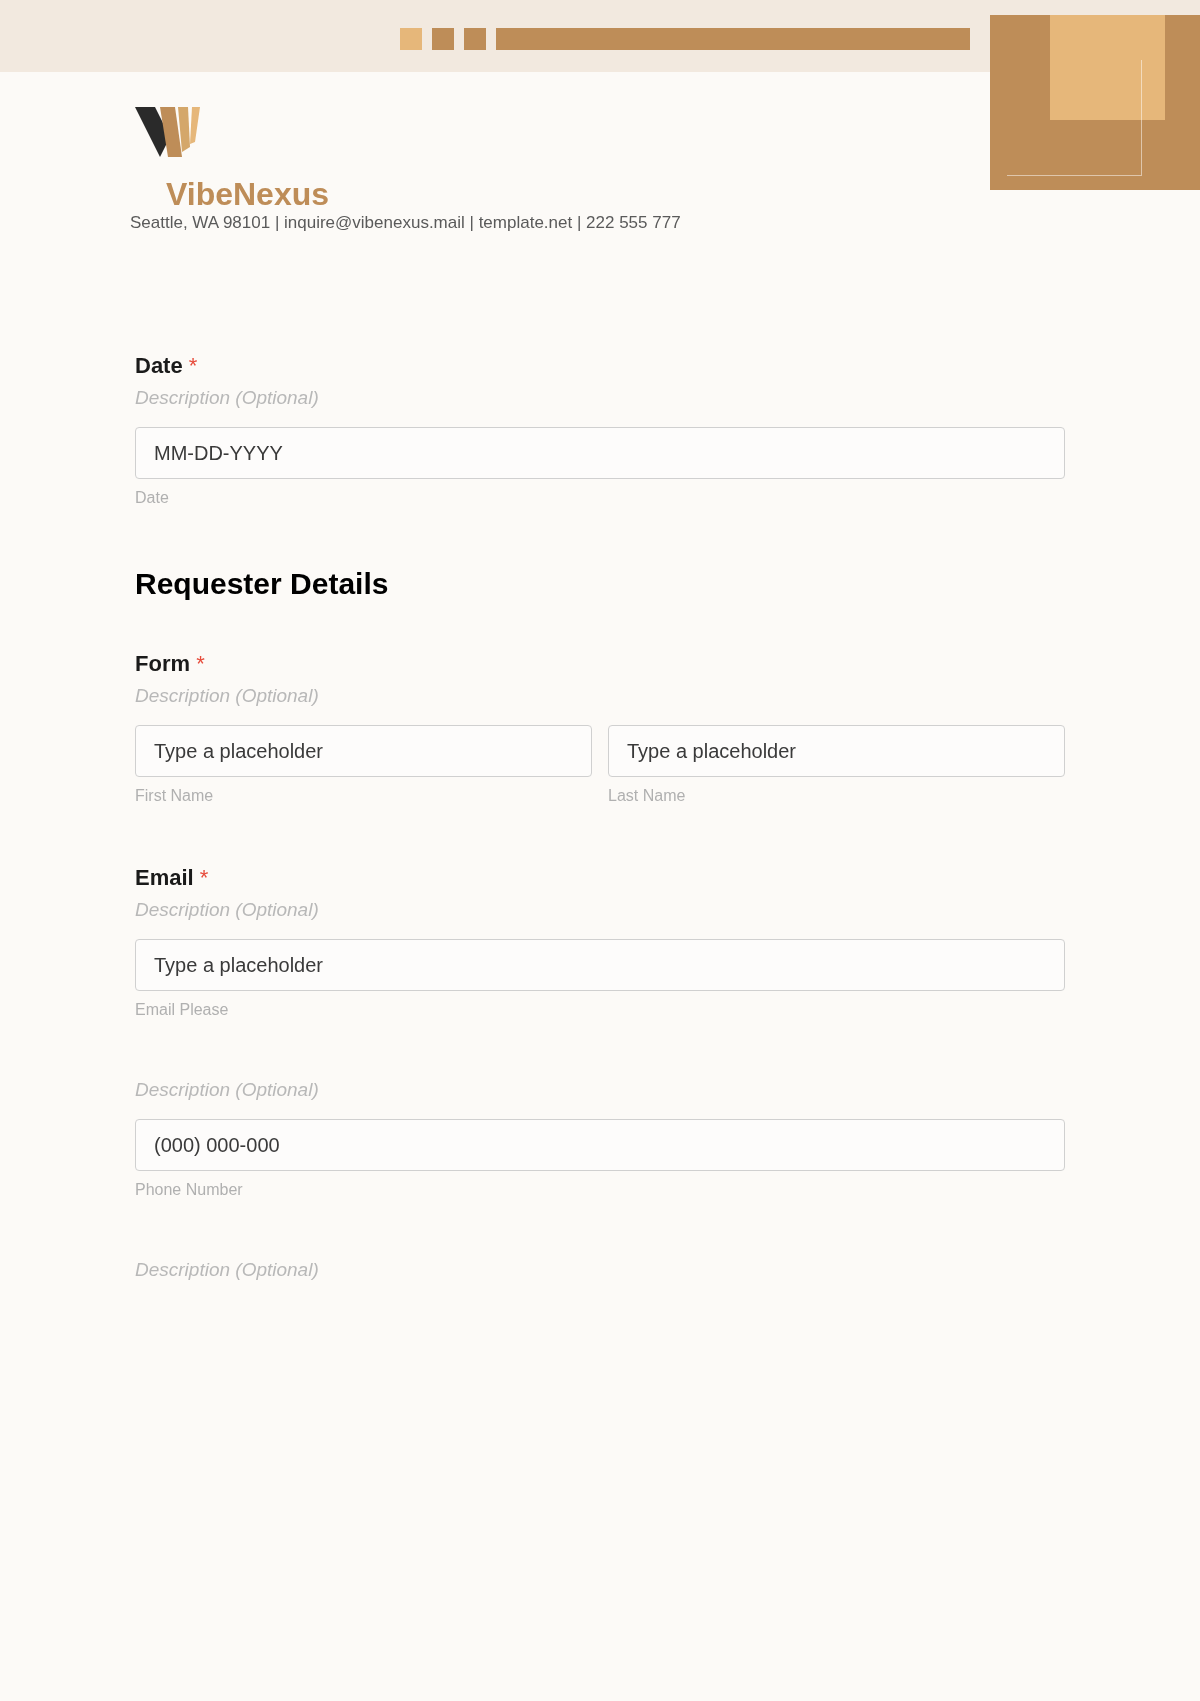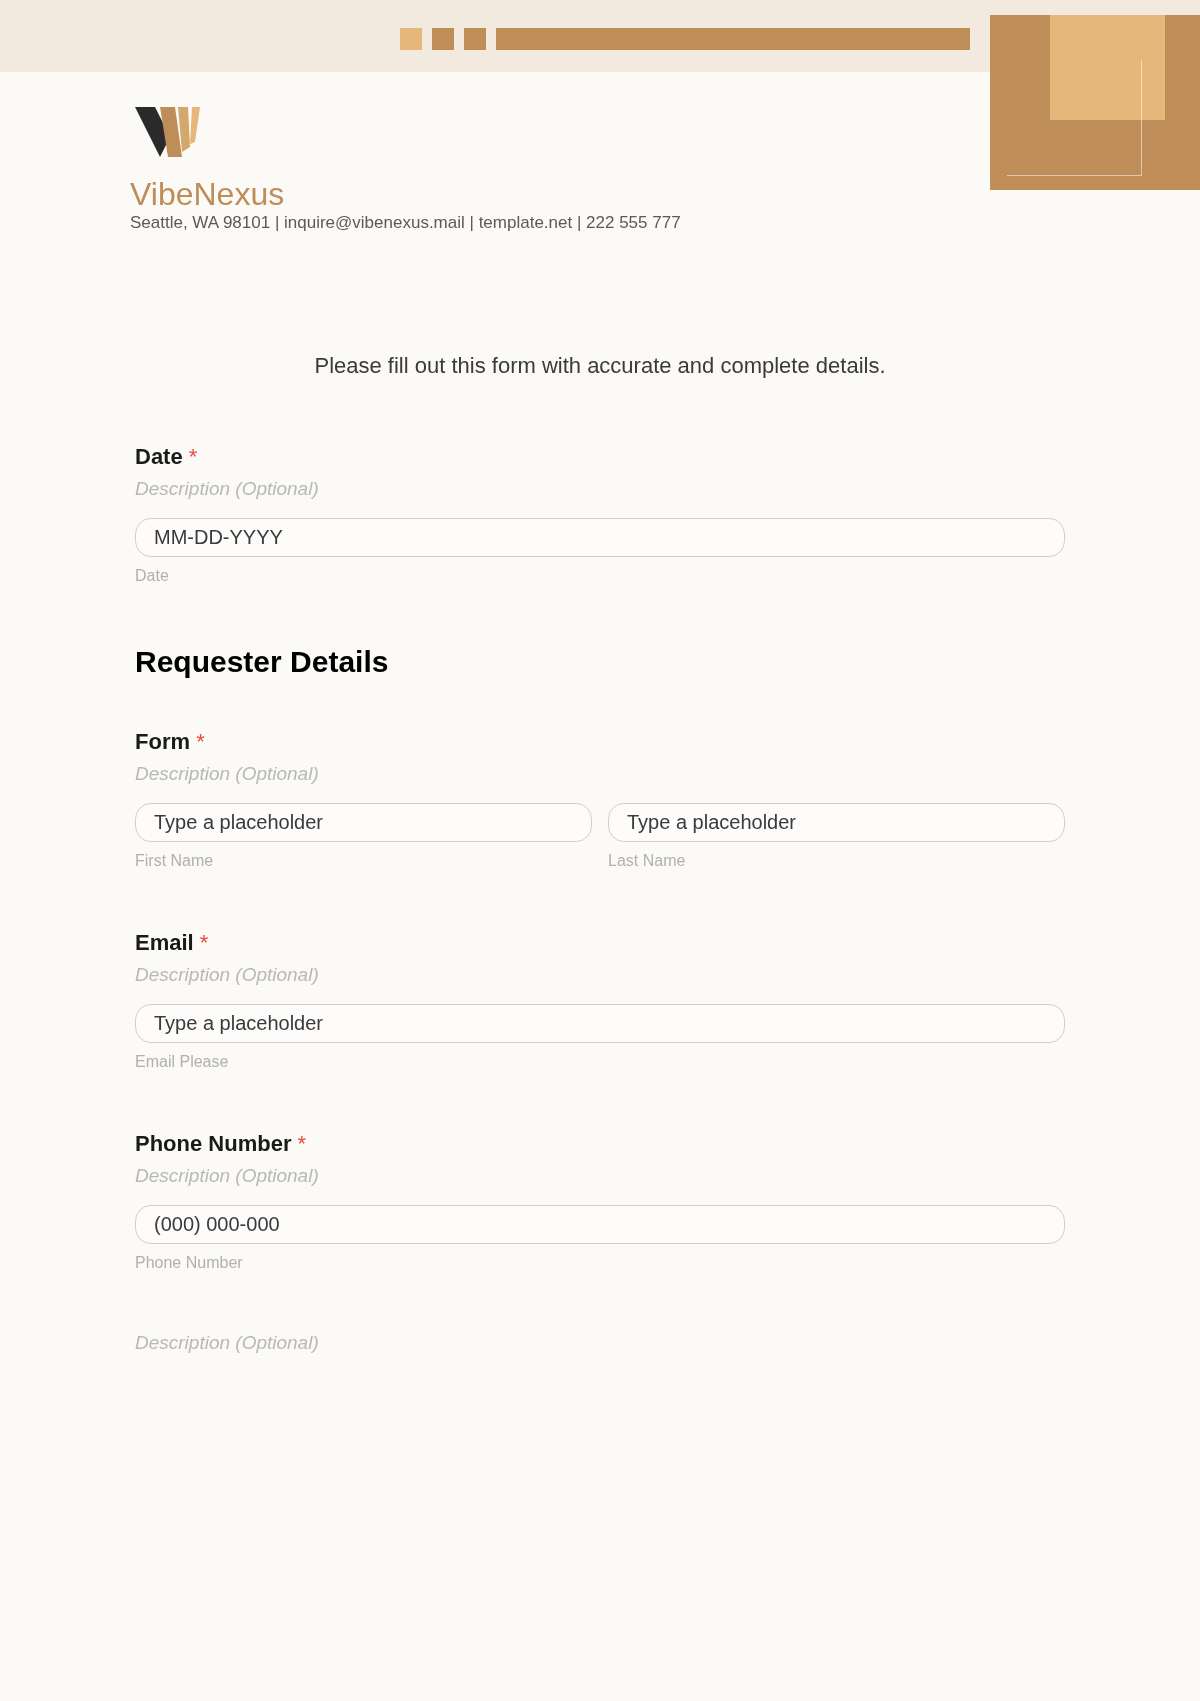--- a/index.html
+++ b/index.html
@@ -94,22 +94,23 @@
       flex-direction: column;
       align-items: flex-start;
     }
     .logo-svg {
       width: 80px;
       height: 70px;
     }
     .brand-name {
       color: #be8d58;
       font-size: 32px;
-      font-weight: 400;
+      font-weight: 700;
       margin-top: 4px;
+      margin-left: 36px;
     }
     .contact-line {
       color: #5a5a5a;
       font-size: 17px;
     }
     .form-container {
       padding: 100px 135px 0 135px;
     }
     .form-title {
       text-align: center;
@@ -138,23 +139,23 @@
       font-weight: 400;
     }
     .field-desc {
       font-size: 19px;
       font-style: italic;
       color: #b8b8b8;
       margin-bottom: 18px;
     }
     .form-input {
       width: 100%;
-      height: 39px;
+      height: 52px;
       border: 1px solid #d0d0d0;
-      border-radius: 16px;
+      border-radius: 4px;
       padding: 0 18px;
       font-size: 20px;
       color: #1a1a1a;
       background: #fdfcfb;
       font-family: inherit;
     }
     .form-input::placeholder {
       color: #3a3a3a;
     }
     .field-sublabel {
@@ -200,21 +201,20 @@
       <path d="M 30 5 L 45 5 L 52 55 L 38 55 Z" fill="#be8d58"></path>
       <path d="M 48 5 L 58 5 L 60 45 L 52 50 Z" fill="#d4a76a"></path>
       <path d="M 62 5 L 70 5 L 65 40 L 60 42 Z" fill="#e6b77a"></path>
     </svg>
     <div class="brand-name">VibeNexus</div>
     <div class="contact-line">Seattle, WA 98101 | inquire@vibenexus.mail | template.net | 222 555 777</div>
   </div>
 </div>
 
 <div class="form-container">
-  <p class="form-subtitle">Please fill out this form with accurate and complete details.</p>
 
   <div class="field-group">
     <div class="field-label">
       <span>Date</span> <span class="req-star">*</span>
     </div>
     <div class="field-desc">Description (Optional)</div>
     <input class="form-input" type="text" placeholder="MM-DD-YYYY" style="">
     <div class="field-sublabel">Date</div>
   </div>
 
@@ -240,23 +240,20 @@
   <div class="field-group">
     <div class="field-label">
       <span>Email</span> <span class="req-star">*</span>
     </div>
     <div class="field-desc">Description (Optional)</div>
     <input class="form-input" type="text" placeholder="Type a placeholder" style="">
     <div class="field-sublabel">Email Please</div>
   </div>
 
   <div class="field-group">
-    <div class="field-label">
-      <span>Phone Number</span> <span class="req-star">*</span>
-    </div>
     <div class="field-desc">Description (Optional)</div>
     <input class="form-input" type="text" placeholder="(000) 000-000" style="">
     <div class="field-sublabel">Phone Number</div>
   </div>
 
 
   <div class="field-group">
     <div class="field-desc">Description (Optional)</div>
   </div>
 </div>

